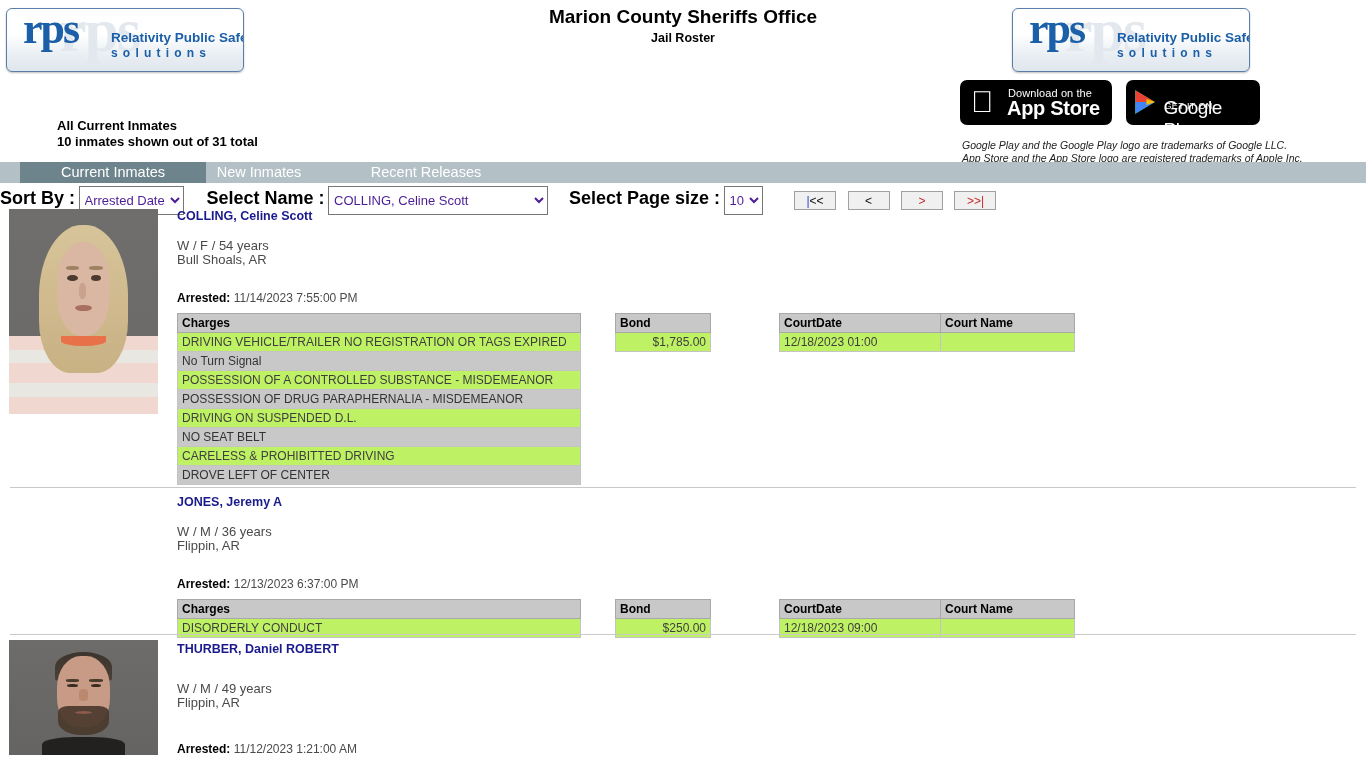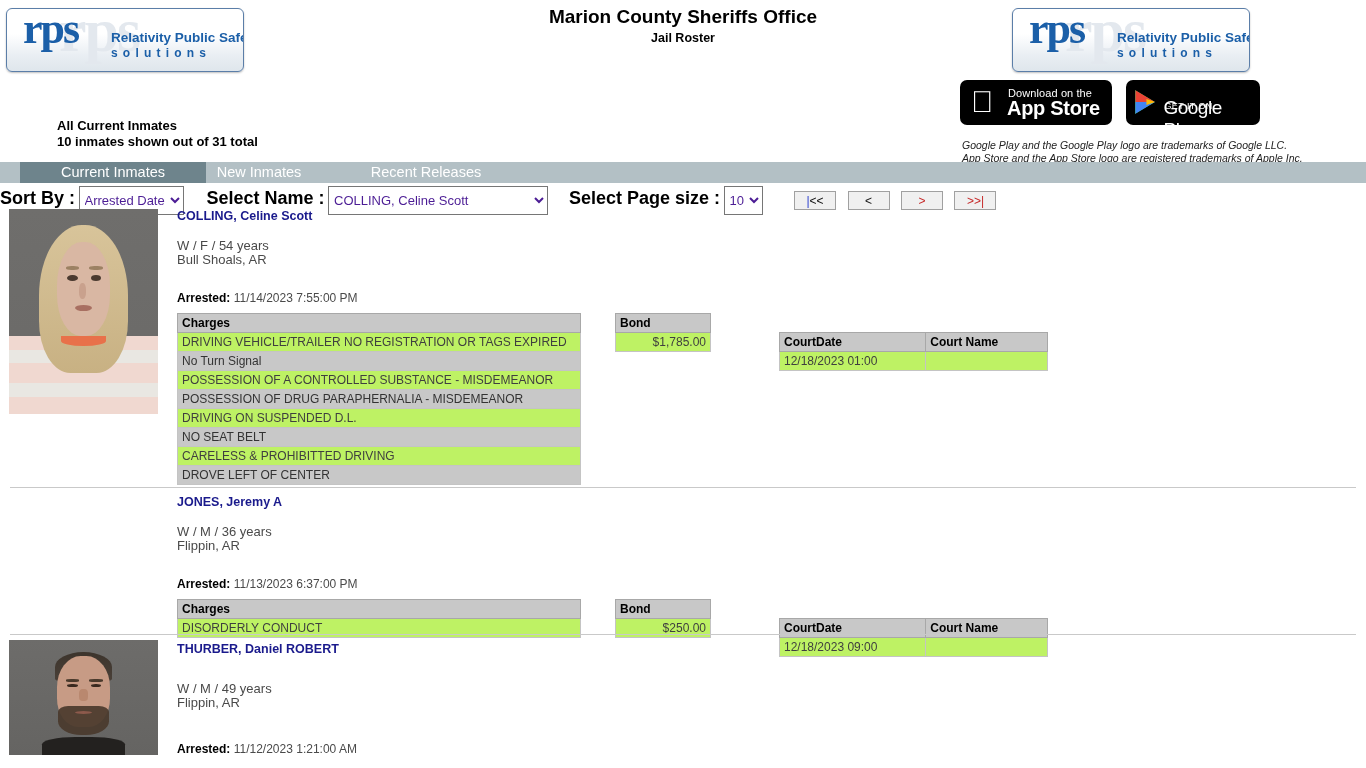--- a/index.html
+++ b/index.html
@@ -250,21 +250,21 @@
   table.grid td {
     padding: 2px 4px;
     border: 1px solid #c4c4c4;
     font-size: 12px;
     color: #3f3f3f;
   }
   tr.alt td { background: #c8c8c8; color: #333; }
 
   .tbl-charges { position: absolute; left: 0;   width: 404px; }
   .tbl-bond    { position: absolute; left: 438px; width: 96px; }
-  .tbl-court   { position: absolute; left: 602px; width: 269px; margin-top: 19px; }
+  .tbl-court   { position: absolute; left: 602px; width: 296px; }
   .tbl-bond td { text-align: right; }
   .col-courtdate { width: 137px; }
   .col-courtname { width: 114px; }
 
   .divider {
     position: absolute;
     left: 10px;
     width: 1346px;
     height: 1px;
     background: #c9c9c9;
@@ -481,21 +481,21 @@
 
   <div class="record" style="height:146px">
     <div class="rec-body" style="top:6px">
       <div class="inmate-name">JONES, Jeremy A</div>
       <div class="demog" style="margin-top:16px">
         <div>W / M / 36 years</div>
         <div>Flippin, AR</div>
       </div>
       <div class="arrested" style="margin-top:24px">
         <b>Arrested:</b>
-        <span>11/13/2023 6:37:00 PM</span>
+        <span>12/13/2023 6:37:00 PM</span>
       </div>
       <div style="position:relative;margin-top:8px;height:44px">
         <table class="grid tbl-charges">
           <tbody>
               <tr>
                 <th>Charges</th>
               </tr>
           <tr>
                 <td>DISORDERLY CONDUCT</td>
               </tr>

